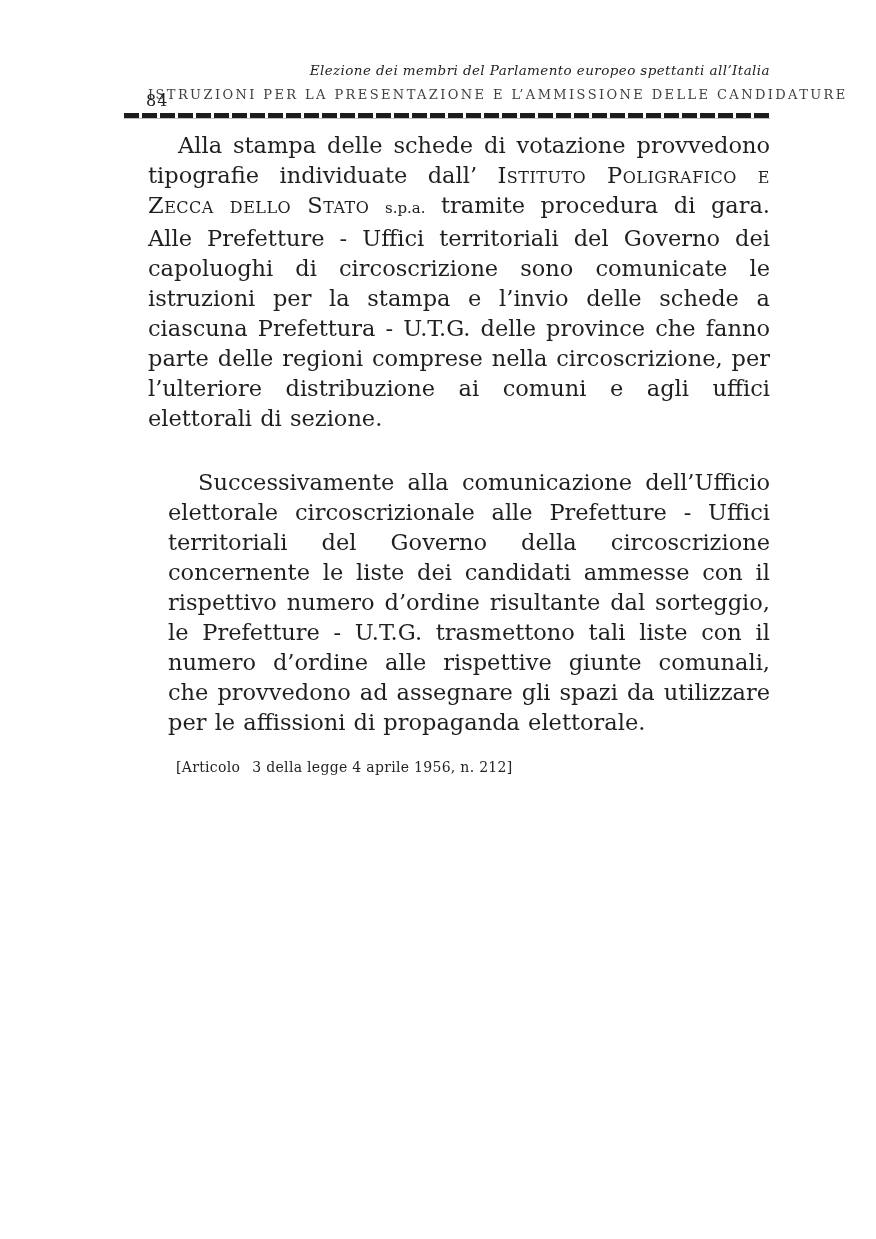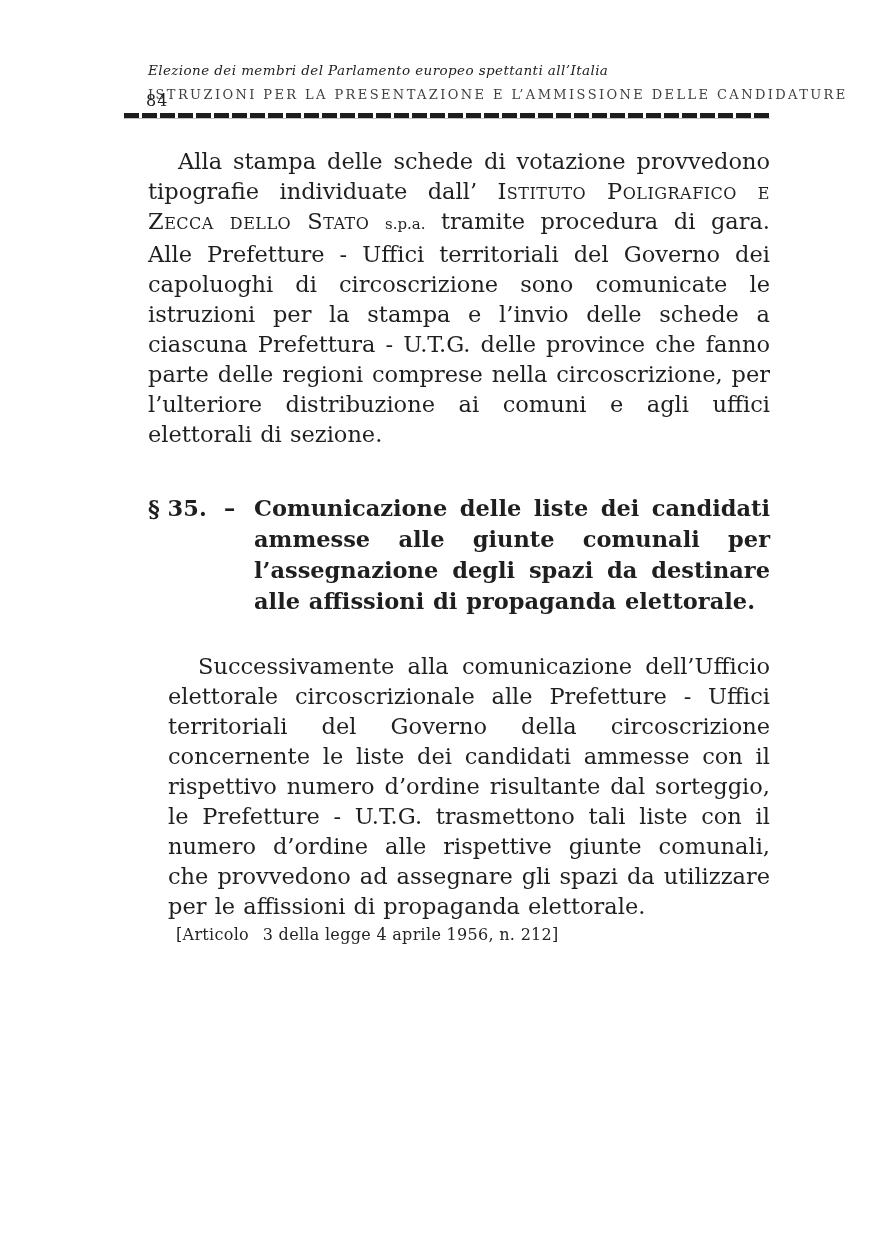--- a/index.html
+++ b/index.html
@@ -13,21 +13,21 @@
     overflow: hidden;
   }
   .page {
     position: absolute;
     left: 148px;
     top: 0;
     width: 622px;
   }
   .series-title {
     margin-top: 62px;
-    text-align: left;
+    text-align: right;
     font-style: italic;
     font-size: 13.5px;
     letter-spacing: 0.4px;
     color: #222;
   }
   .header-row {
     position: relative;
     margin-top: 5px;
     height: 24px;
   }
@@ -57,37 +57,37 @@
         rgba(255,255,255,0.92) 15px, rgba(255,255,255,0.92) 18px);
     box-shadow: 0 1px 0 rgba(0,0,0,0.25);
   }
   .para {
     font-size: 22.5px;
     line-height: 30px;
     text-align: justify;
     margin: 0;
     word-spacing: 1px;
   }
-  .para-1 { margin-top: 28px; text-indent: 30px; }
+  .para-1 { margin-top: 12px; text-indent: 30px; }
   .para-2 { margin-top: 34px; text-indent: 30px; margin-left: 20px; }
   .sc { font-variant: small-caps; letter-spacing: 0.5px; }
   .abbr { font-size: 15px; }
   .section-heading {
     margin-top: 44px;
     display: grid;
     grid-template-columns: 76px 30px 1fr;
     font-weight: 700;
     font-size: 22.5px;
     line-height: 31px;
   }
   .section-title { text-align: justify; word-spacing: 1px; }
   .citation {
-    margin-top: 4px;
+    margin-top: 22px;
     padding-left: 28px;
-    font-size: 16px;
+    font-size: 14px;
     letter-spacing: 0.3px;
     color: #242424;
   }
 </style>
 </head>
 <body>
 
 <div class="page">
 
   <div class="series-title">Elezione dei membri del Parlamento europeo spettanti all’Italia</div>
@@ -99,23 +99,18 @@
 
   <div class="header-rule"></div>
 
   <p class="para para-1">
     <span>Alla stampa delle schede di votazione provvedono tipografie individuate dall’</span>
     <span class="sc">Istituto Poligrafico e Zecca dello Stato</span>
     <span class="abbr">s.p.a.</span>
     <span>tramite procedura di gara. Alle Prefetture - Uffici territoriali del Governo dei capoluoghi di circoscrizione sono comunicate le istruzioni per la stampa e l’invio delle schede a ciascuna Prefettura - U.T.G. delle province che fanno parte delle regioni comprese nella circoscrizione, per l’ulteriore distribuzione ai comuni e agli uffici elettorali di sezione.</span>
   </p>
 
-  <div class="section-heading">
-    <span>§ 35.</span>
-    <span>–</span>
-    <span class="section-title">Comunicazione delle liste dei candidati ammesse alle giunte comunali per l’assegnazione degli spazi da destinare alle affissioni di propaganda elettorale.</span>
-  </div>
 
   <p class="para para-2">Successivamente alla comunicazione dell’Ufficio elettorale circoscrizionale alle Prefetture - Uffici territoriali del Governo della circoscrizione concernente le liste dei candidati ammesse con il rispettivo numero d’ordine risultante dal sorteggio, le Prefetture - U.T.G. trasmettono tali liste con il numero d’ordine alle rispettive giunte comunali, che provvedono ad assegnare gli spazi da utilizzare per le affissioni di propaganda elettorale.</p>
 
   <div class="citation">[Articolo  3 della legge 4 aprile 1956, n. 212]</div>
 
 </div>
 
 </body></html>

